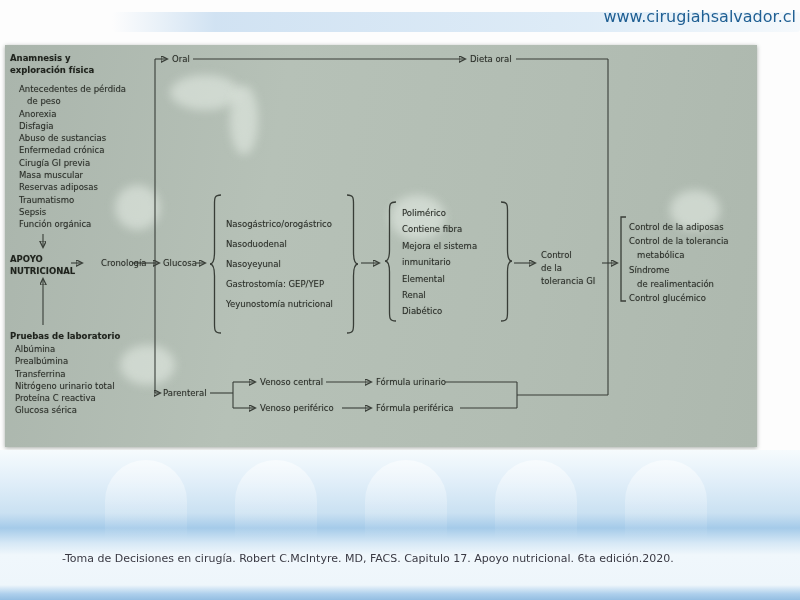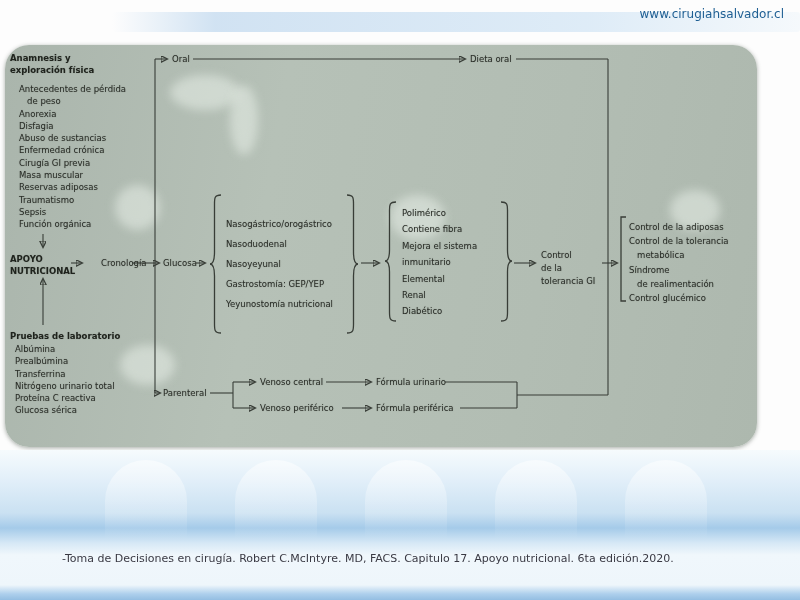--- a/index.html
+++ b/index.html
@@ -1,25 +1,25 @@
 <!DOCTYPE html>
 <html><head>
 <meta charset="utf-8">
 <style>
   html,body{margin:0;padding:0;}
   body{width:800px;height:600px;font-family:"DejaVu Sans",sans-serif;background:#ffffff;position:relative;overflow:hidden;}
   .stage{position:absolute;left:0;top:0;width:800px;height:600px;background:#fdfdfd;}
   .top-band{position:absolute;left:112px;top:12px;width:688px;height:20px;
     background:linear-gradient(90deg, rgba(255,255,255,0), rgba(165,200,232,.5) 15%, rgba(185,215,240,.45) 70%, rgba(215,233,247,.2));
     border-radius:3px;}
-  .site-link{position:absolute;top:7px;right:16px;font-size:12px;color:#1f5f93;text-decoration:none;}
+  .site-link{position:absolute;top:7px;right:4px;font-size:16px;color:#1f5f93;text-decoration:none;}
   
   .scan{position:absolute;left:5px;top:45px;width:752px;height:402px;
     background:linear-gradient(100deg,#aab5ac,#b6c1b7 35%,#b2bdb3 70%,#adb8ae);
-    box-shadow:0 1px 4px rgba(60,70,60,.45);border-radius:24px;}
+    box-shadow:0 1px 4px rgba(60,70,60,.45);}
   .blob{position:absolute;border-radius:50%;filter:blur(5px);background:rgba(232,238,231,.55);}
   .txt{position:absolute;font-size:8.5px;line-height:12.3px;color:#2b2f29;white-space:pre;
     text-shadow:0 0 1px rgba(43,47,41,.35);}
   .bold{font-weight:bold;color:#1f231d;}
   .lh115{line-height:11.5px}.lh12{line-height:12.3px}.lh20{line-height:19.9px}
   .lh16{line-height:16.4px}.lh11{line-height:13px}.lh14{line-height:14.2px}
   .lines-svg{position:absolute;left:0;top:0;}
   .lines-svg path{stroke:#383d37;stroke-width:1.1;fill:none;}
   .lines-svg .brace{stroke-width:1.3;}
   .arrow{marker-end:url(#ah);}

